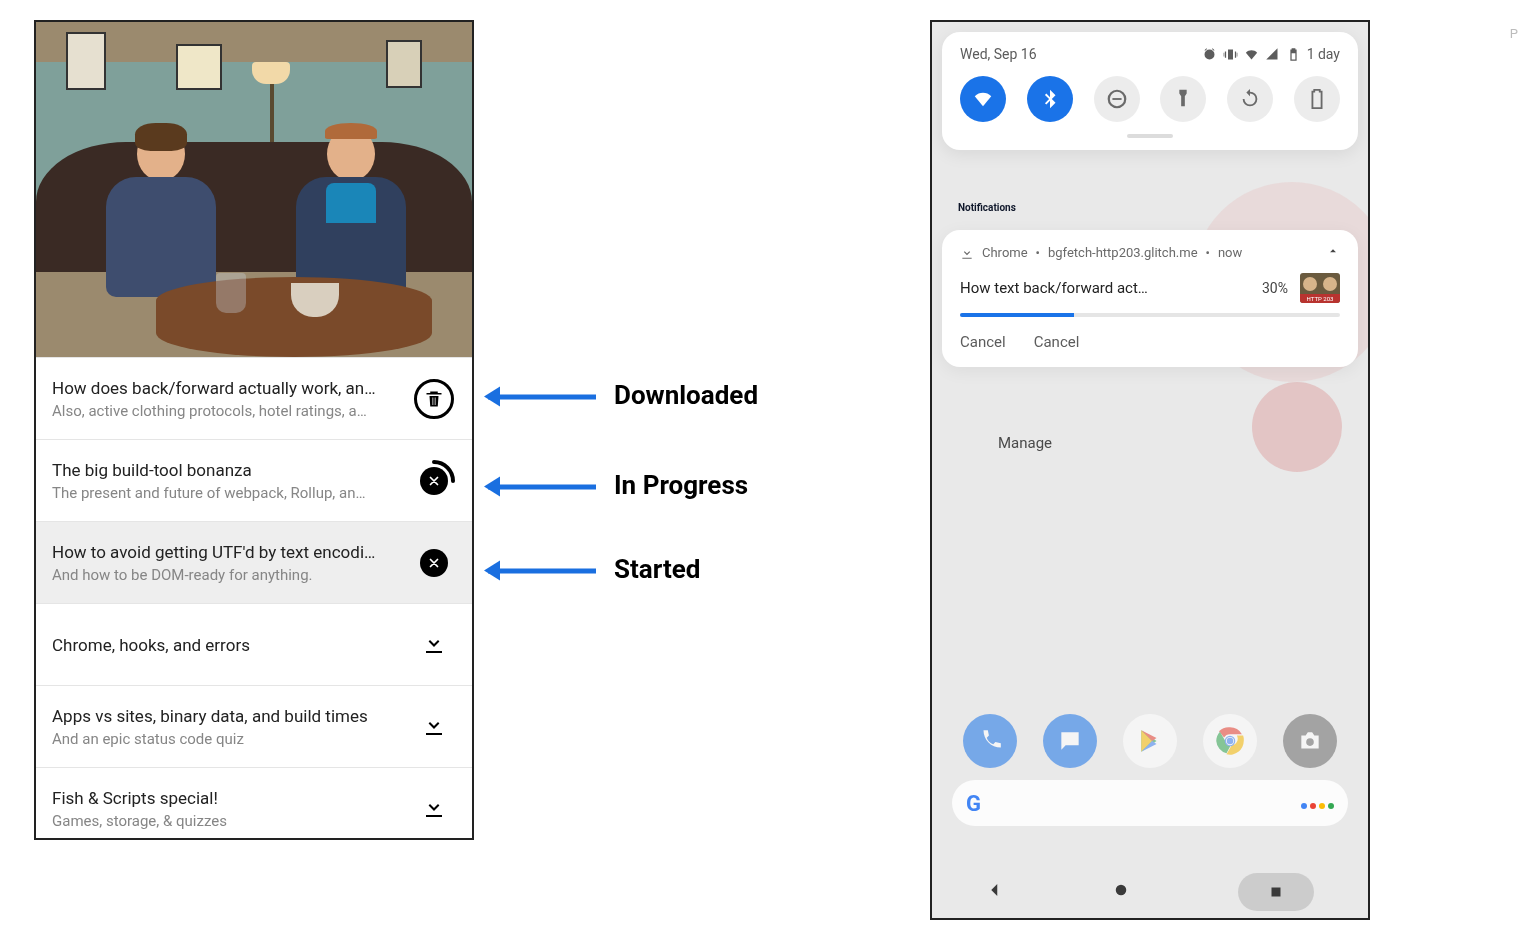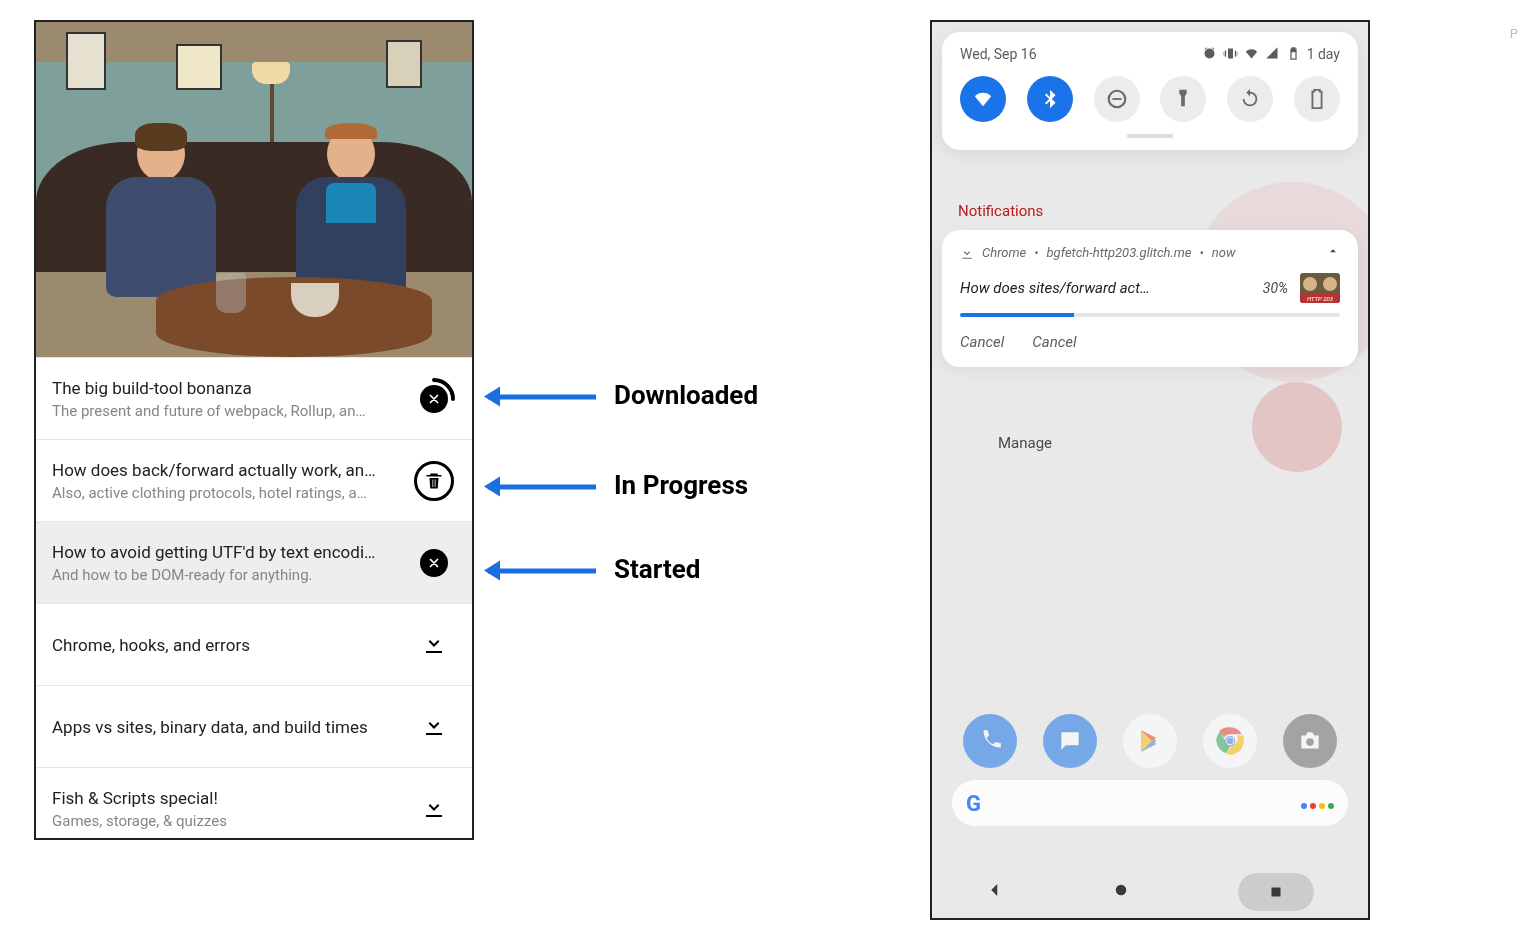--- a/index.html
+++ b/index.html
@@ -111,39 +111,38 @@
   .nav-pill{ width:76px; height:38px; border-radius:20px; background:rgba(0,0,0,.12); display:flex; align-items:center; justify-content:center;}
   .nav-icon{ width:18px; height:18px; }
 
   .shade{
     position:absolute; left:10px; right:10px; top:10px;
     background:#fff; border-radius:18px;
     box-shadow:0 4px 18px rgba(0,0,0,.08);
     padding: 14px 18px 12px;
   }
   .shade-status{ display:flex; align-items:center; justify-content:space-between; color:#5c5c5c; font-size:14px; margin-bottom:14px;}
-  .shade-status .right{ display:flex; gap:6px; }
+  .shade-status .right{ display:flex; align-items:center; gap:6px; }
   .shade-status .right svg{ width:15px; height:15px; fill:#5c5c5c; }
   .qs-row{ display:flex; justify-content:space-between; }
   .qs{ width:46px; height:46px; border-radius:50%; background:#ececec; display:flex; align-items:center; justify-content:center; }
   .qs.on{ background:#1a73e8; }
   .qs svg{ width:22px; height:22px; fill:#6a6a6a; }
   .qs.on svg{ fill:#fff; }
   .handle{ width:46px; height:4px; background:#dcdcdc; border-radius:3px; margin:12px auto 0; }
 
   .notif-section-label{
     position:absolute; left:26px; top:180px;
-    color:#b91c1c; font-size:15px;
+    color:#0f172a; font-size:10px;font-weight:bold;
   }
   .notif-card{
     position:absolute; left:10px; right:10px; top:208px;
     background:#fff; border-radius:18px;
     padding:14px 18px 16px;
     box-shadow:0 4px 18px rgba(0,0,0,.06);
-    font-style:italic;
   }
   .notif-head{ display:flex; align-items:center; gap:8px; color:#6a6a6a; font-size:13px; }
   .notif-head .chev{ margin-left:auto; }
   .notif-body{ display:flex; align-items:center; gap:12px; margin-top:12px; }
   .notif-title{ flex:1; font-size:15px; color:#222; white-space:nowrap; overflow:hidden; text-overflow:ellipsis; }
   .notif-pct{ font-size:14px; color:#444; }
   .thumb{ width:40px; height:30px; background:#6a5a3e; border-radius:3px; position:relative; overflow:hidden; flex:none;}
   .thumb::after{content:""; position:absolute; left:3px; top:4px; width:14px; height:14px; background:#d7b48a; border-radius:50%;}
   .thumb::before{content:""; position:absolute; right:3px; top:4px; width:14px; height:14px; background:#d7b48a; border-radius:50%;}
   .thumb .tag{position:absolute;left:0;right:0;bottom:0;height:9px;background:#b8332f;font-size:6px;color:#fff;text-align:center;line-height:9px;}
@@ -181,49 +180,49 @@
         <div class="torso"></div>
       </div>
     <div class="table"></div>
       <div class="glass"></div>
       <div class="cup"></div>
   </div>
 
   <div class="list">
     <div class="row">
       <div class="txt">
+        <div class="title">How does back/forward actually work, an…</div>
+        <div class="sub">Also, active clothing protocols, hotel ratings, a…</div>
+      </div>
+      <div class="act">
+        <span class="icon-delete">
+          <svg viewBox="0 0 24 24">
+              <path fill="#000" d="M7 4V2h10v2h5v2H2V4h5zm-1 4h12l-1 14H7L6 8zm4 2v10h1V10h-1zm3 0v10h1V10h-1z"></path>
+            </svg>
+        </span>
+      </div>
+    </div>
+
+    <div class="row">
+      <div class="txt">
         <div class="title">The big build-tool bonanza</div>
         <div class="sub">The present and future of webpack, Rollup, an…</div>
       </div>
       <div class="act">
         <svg class="spinner-arc" viewBox="0 0 44 44">
             <path d="M22 3 a19 19 0 0 1 19 19" fill="none" stroke="#000" stroke-width="4" stroke-linecap="round"></path>
           </svg>
         <span class="icon-cancel">
           <svg viewBox="0 0 24 24">
               <path fill="#fff" d="M18 6L6 18M6 6l12 12" stroke="#fff" stroke-width="3" stroke-linecap="round"></path>
             </svg>
         </span>
       </div>
     </div>
 
-    <div class="row">
-      <div class="txt">
-        <div class="title">How does back/forward actually work, an…</div>
-        <div class="sub">Also, active clothing protocols, hotel ratings, a…</div>
-      </div>
-      <div class="act">
-        <span class="icon-delete">
-          <svg viewBox="0 0 24 24">
-              <path fill="#000" d="M7 4V2h10v2h5v2H2V4h5zm-1 4h12l-1 14H7L6 8zm4 2v10h1V10h-1zm3 0v10h1V10h-1z"></path>
-            </svg>
-        </span>
-      </div>
-    </div>
-
     <div class="row sel">
       <div class="txt">
         <div class="title">How to avoid getting UTF'd by text encodi…</div>
         <div class="sub">And how to be DOM-ready for anything.</div>
       </div>
       <div class="act">
         <span class="icon-cancel">
           <svg viewBox="0 0 24 24">
               <path fill="#fff" d="M18 6L6 18M6 6l12 12" stroke="#fff" stroke-width="3" stroke-linecap="round"></path>
             </svg>
@@ -240,20 +239,21 @@
           <svg viewBox="0 0 24 24">
               <path fill="#000" d="M12 3v10l4-4 1.4 1.4L12 16 6.6 10.4 8 9l4 4V3h0zM4 20h16v2H4z"></path>
             </svg>
         </span>
       </div>
     </div>
 
     <div class="row">
       <div class="txt">
         <div class="title">Apps vs sites, binary data, and build times</div>
+        <div class="sub">And an epic status code quiz</div>
       </div>
       <div class="act icon-download">
         <span>
           <svg viewBox="0 0 24 24">
               <path fill="#000" d="M12 3v10l4-4 1.4 1.4L12 16 6.6 10.4 8 9l4 4V3h0zM4 20h16v2H4z"></path>
             </svg>
         </span>
       </div>
     </div>
 
@@ -415,21 +415,21 @@
       <span>Chrome</span>
       <span>•</span>
       <span>bgfetch-http203.glitch.me</span>
       <span>•</span>
       <span>now</span>
       <span class="chev"><svg width="14" height="14" viewBox="0 0 24 24">
             <path fill="#444" d="M7 14l5-5 5 5z"></path>
           </svg></span>
     </div>
     <div class="notif-body">
-      <div class="notif-title">How does sites/forward act…</div>
+      <div class="notif-title">How text back/forward act…</div>
       <div class="notif-pct">30%</div>
       <div class="thumb">
           <div class="tag">HTTP 203</div>
         </div>
     </div>
     <div class="progress">
       <div class="bar" style="width:30%"></div>
     </div>
     <div class="notif-actions">
       <span>Cancel</span>

